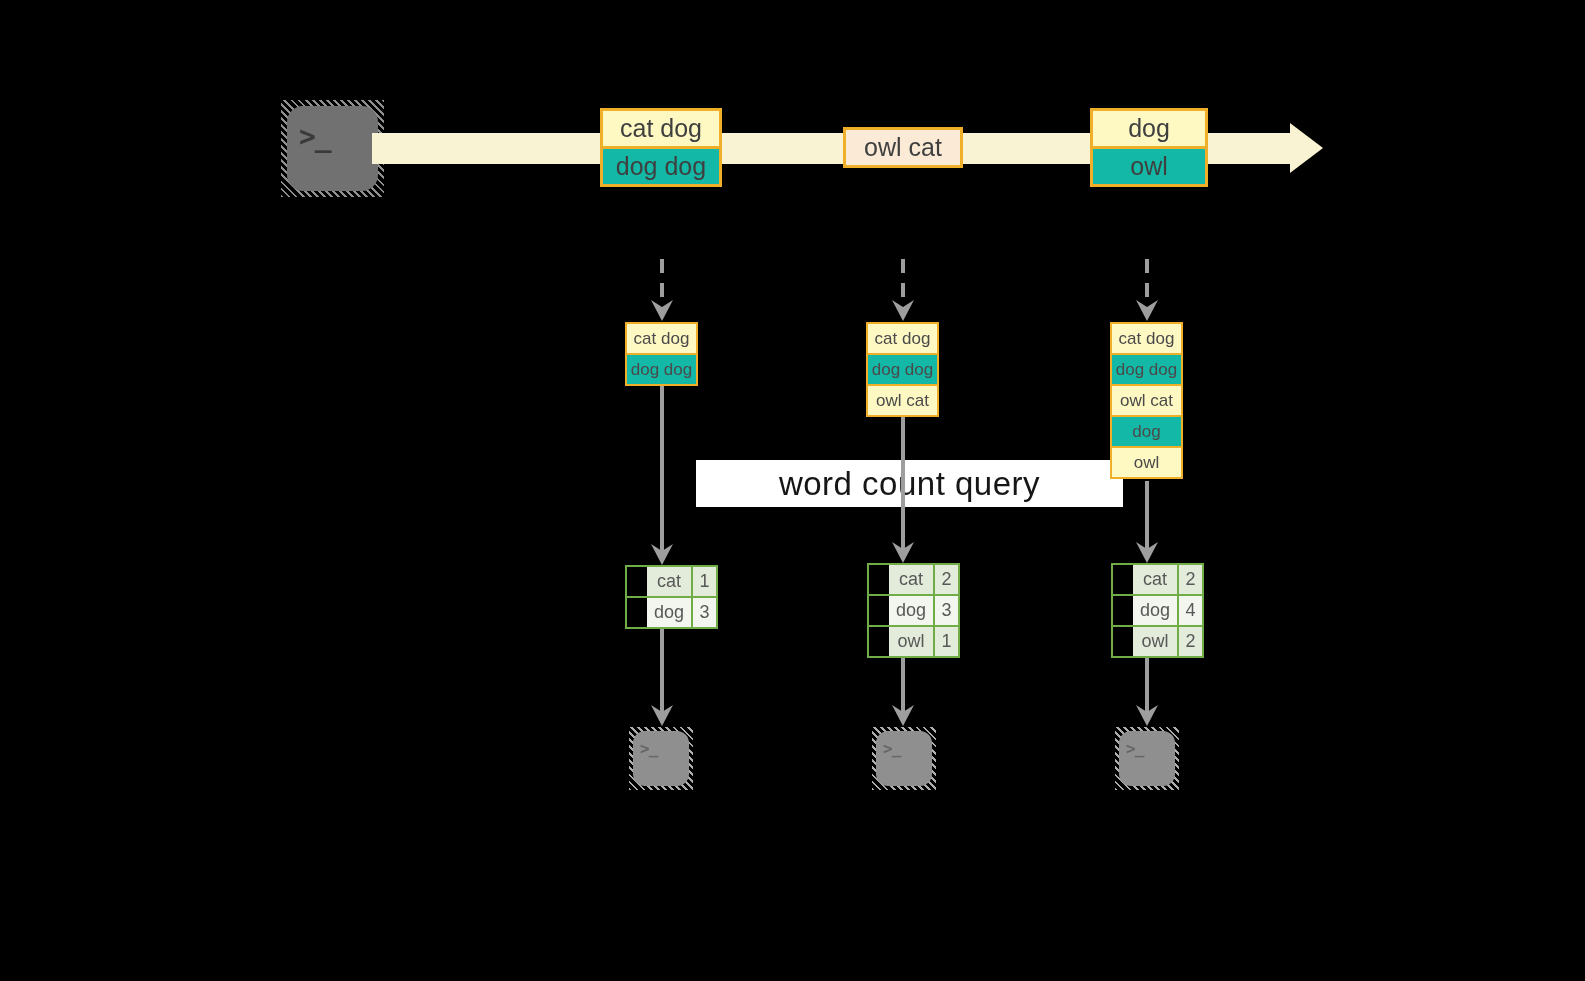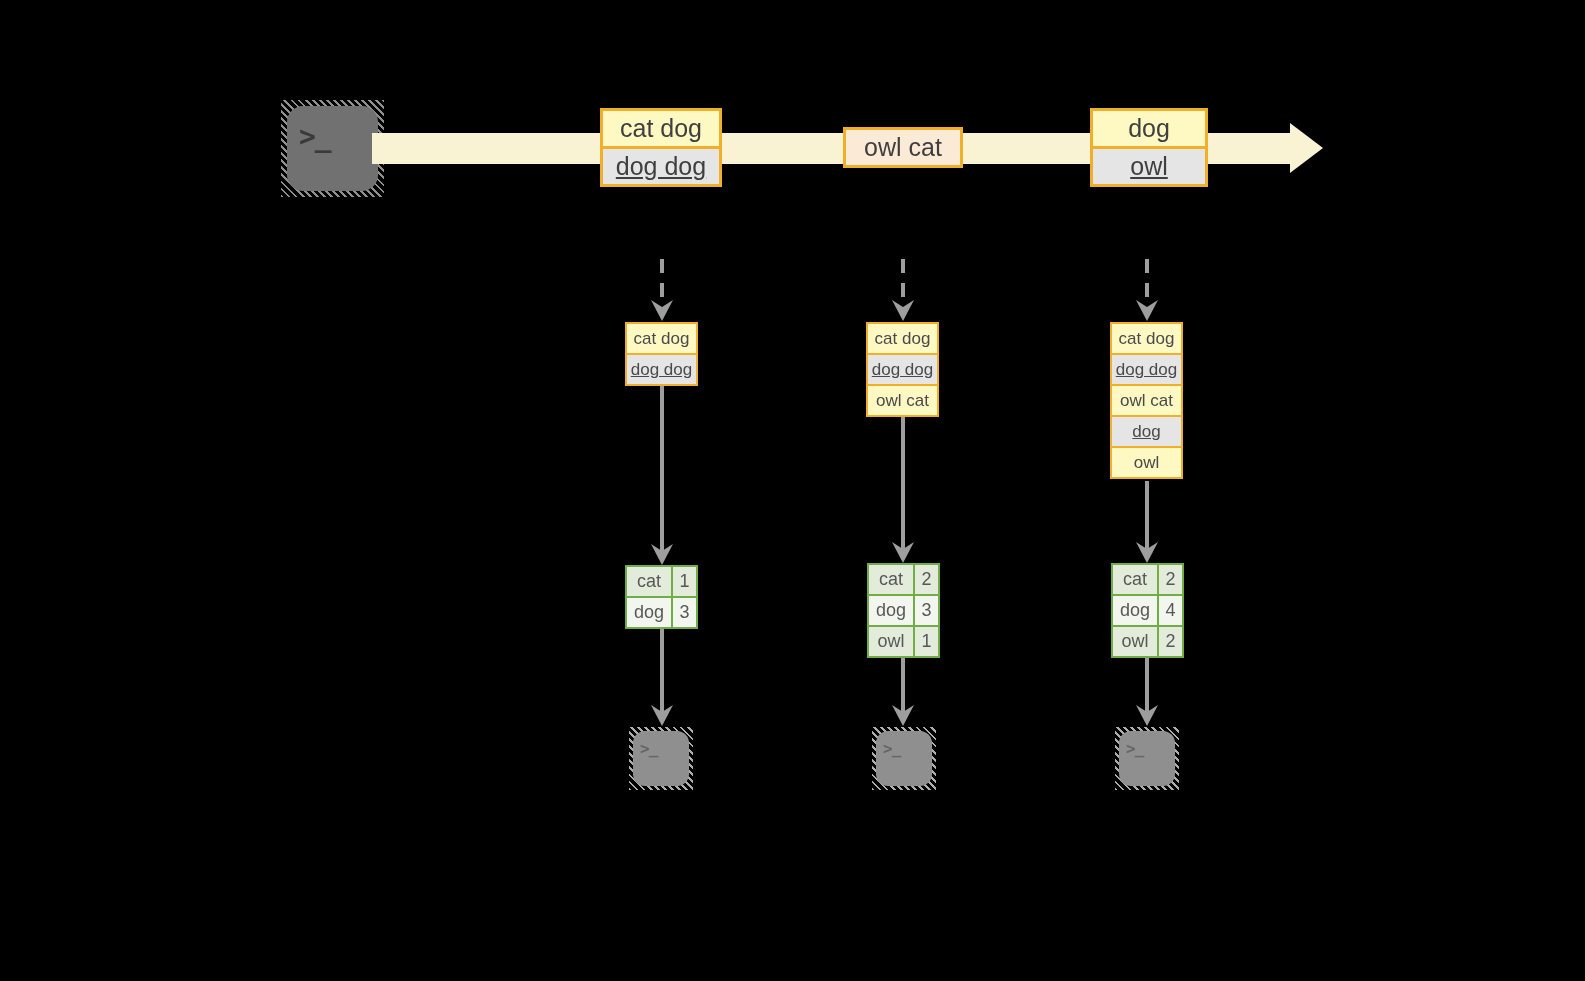--- a/index.html
+++ b/index.html
@@ -19,41 +19,41 @@
   .term-out .prompt { top:12px; left:11px; font-size:16px; color:#666666; }
   
   .band { position:absolute; left:372px; top:133px; width:918px; height:31px; background:#faf3d3; }
   .band-head { position:absolute; left:1290px; top:123px; width:0; height:0;
     border-left:33px solid #faf3d3; border-top:25px solid transparent; border-bottom:25px solid transparent; }
   
   .sbox { position:absolute; border:3px solid #f0af28; z-index:2; }
   .sbox .cell { width:100%; text-align:center; font-size:25px; color:#3f3f3f; line-height:35px; height:35px; }
   .sbox .cell + .cell { border-top:3px solid #f0af28; }
   .fill-a { background:#fef9c3; }
-  .fill-b { background:#e5e5e5;text-decoration:underline; }
+  .fill-b { background:#14b8a6; }
   .fill-c { background:#fbebd6; }
   .sbox1 { left:600px; top:108px; width:116px; }
   .sbox2 { left:843px; top:127px; width:114px; }
   .sbox3 { left:1090px; top:108px; width:112px; }
   
   .arr { position:absolute; z-index:2; }
   
   .stack { position:absolute; border:2px solid #f0af28; width:69px; z-index:3; }
   .stack .cell { width:100%; height:29px; line-height:29px; text-align:center; font-size:17px; color:#4a4a4a; }
   .stack .cell + .cell { border-top:2px solid #f0af28; }
   .stack1 { left:625px; top:322px; }
   .stack2 { left:866px; top:322px; }
   .stack3 { left:1110px; top:322px; }
   
   .banner { position:absolute; left:696px; top:460px; width:427px; height:47px; background:#ffffff; z-index:1;
     display:flex; align-items:center; justify-content:center; }
   .banner span { font-size:33px; color:#161616; letter-spacing:0.5px; }
   
   .gtable { position:absolute; border:2px solid #71ad47; z-index:3; }
-  .gt-row { display:flex; }
+  .gt-row { display:flex;padding-left:20px; }
   .gt-row + .gt-row { border-top:2px solid #71ad47; }
   .gt-word { width:44px; height:29px; line-height:29px; text-align:center; font-size:18px; color:#585858; }
   .gt-count { width:23px; height:29px; line-height:29px; text-align:center; font-size:18px; color:#585858; border-left:2px solid #71ad47; }
   .grow-a .gt-word, .grow-a .gt-count { background:#e3ebda; }
   .grow-b .gt-word, .grow-b .gt-count { background:#f3f6ef; }
   .gt1 { left:625px; top:565px; }
   .gt2 { left:867px; top:563px; }
   .gt3 { left:1111px; top:563px; }
 </style>
 </head>
@@ -104,20 +104,23 @@
     <div class="cell fill-a">owl cat</div>
   </div>
   <div class="stack stack3">
     <div class="cell fill-a">cat dog</div>
     <div class="cell fill-b">dog dog</div>
     <div class="cell fill-a">owl cat</div>
     <div class="cell fill-b">dog</div>
     <div class="cell fill-a">owl</div>
   </div>
 
+  <div class="banner">
+    <span>word count query</span>
+  </div>
 
   <svg class="arr" style="left:650px; top:386px;" width="24" height="179">
     <line x1="12" y1="0" x2="12" y2="166" stroke="#9e9e9e" stroke-width="4"></line>
     <path d="M12,179 L1,158 L12,165 L23,158 Z" fill="#9e9e9e"></path>
   </svg>
   <svg class="arr" style="left:891px; top:417px;" width="24" height="146">
     <line x1="12" y1="0" x2="12" y2="133" stroke="#9e9e9e" stroke-width="4"></line>
     <path d="M12,146 L1,125 L12,132 L23,125 Z" fill="#9e9e9e"></path>
   </svg>
   <svg class="arr" style="left:1135px; top:481px;" width="24" height="82">

